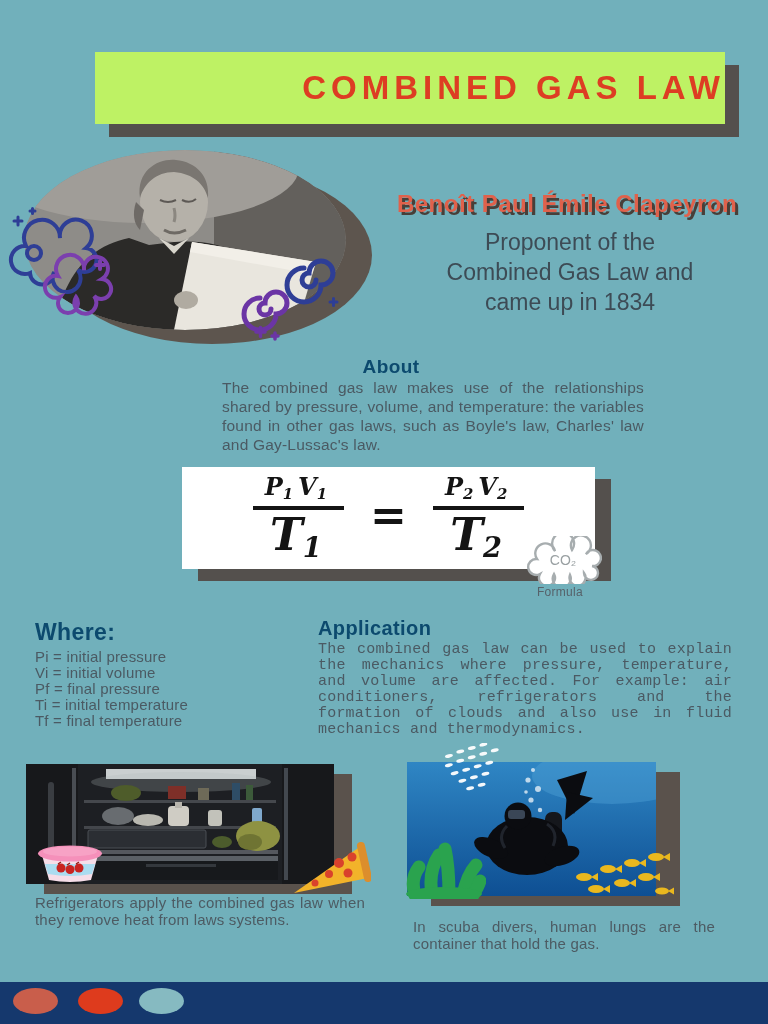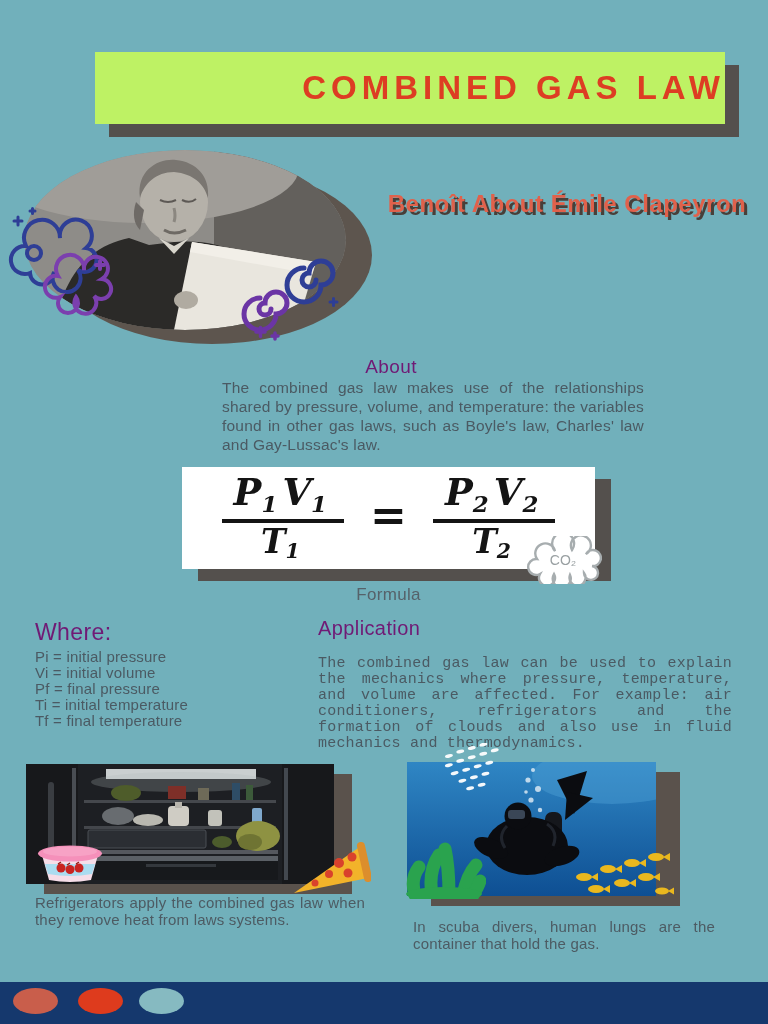--- a/index.html
+++ b/index.html
@@ -35,51 +35,51 @@
     font-size:24px;font-weight:800;color:#e0614b;letter-spacing:.5px;
     text-shadow:3px 3px 0 #483f39;
   }
   .subtitle{
     position:absolute;left:395px;top:227px;width:350px;text-align:center;
     font-size:23px;line-height:30px;color:#3d4b55;
   }
   .subtitle span{display:block;}
   
   .about-head,.section-head{
-    font-weight:400;color:#701a75;font-size:19px;letter-spacing:.4px;
+    font-weight:700;color:#0c4a6e;font-size:19px;letter-spacing:.4px;
   }
   .about-head{position:absolute;left:180px;top:356px;width:422px;text-align:center;}
   .about-body{
     position:absolute;left:180px;top:378px;width:422px;
     font-size:15.5px;line-height:19px;color:#4b5a63;text-align:justify;letter-spacing:.2px;margin-left:42px;
   }
   
   .formula-box{
     position:absolute;left:182px;top:467px;width:413px;height:102px;
     background:#ffffff;box-shadow:16px 12px 0 0 #54504d;
     display:flex;align-items:center;justify-content:center;gap:26px;
   }
   .frac{display:inline-flex;flex-direction:column;align-items:center;
     font-family:"DejaVu Serif",serif;font-style:italic;font-weight:bold;color:#141414;}
-  .frac .num{font-size:37px;line-height:1.05;padding:0 12px 3px 12px;border-bottom:4px solid #141414;}
-  .frac .den{font-size:33px;line-height:1.05;padding-top:2px;text-align:center;}
+  .frac .num{font-size:24px;line-height:1.05;padding:0 12px 3px 12px;border-bottom:4px solid #141414;}
+  .frac .den{font-size:44px;line-height:1.05;padding-top:2px;text-align:center;}
   .mv{font-style:italic;}
   .ms{font-size:0.62em;vertical-align:-0.28em;margin-right:5px;}
   .eq{font-family:"DejaVu Serif",serif;font-weight:bold;font-size:44px;color:#141414;margin-top:-6px;}
   .co2-cloud{position:absolute;left:524px;top:536px;width:78px;height:48px;}
   .formula-label{
-    position:absolute;left:182px;top:585px;width:413px;text-align:center;
-    font-size:17px;color:#56626a;letter-spacing:.3px;
+    position:absolute;left:170px;top:585px;width:413px;text-align:right;
+    font-size:12px;color:#56626a;letter-spacing:.3px;
   }
   
   .where{position:absolute;left:35px;top:619px;width:270px;}
   .where .section-head{font-size:23px;margin-bottom:3px;}
   .where-item{font-size:15px;line-height:16px;color:#4b5a63;letter-spacing:.2px;}
   .application{position:absolute;left:318px;top:617px;width:414px;}
-  .application .section-head{font-size:20px;margin-bottom:16px;}
+  .application .section-head{font-size:20px;margin-bottom:2px;}
   .application-body{
     font-size:15px;line-height:16px;color:#4b5a63;text-align:justify;letter-spacing:.2px;font-family:Liberation Mono, monospace;
   }
   
   .fridge-shadow{position:absolute;left:44px;top:774px;width:308px;height:120px;background:#5a524c;}
   .fridge{position:absolute;left:26px;top:764px;width:308px;height:120px;overflow:hidden;}
   .scuba-shadow{position:absolute;left:431px;top:772px;width:249px;height:134px;background:#5a524c;}
   .scuba{position:absolute;left:407px;top:762px;width:249px;height:134px;overflow:hidden;}
   .sticker{position:absolute;}
   .sticker-container{left:36px;top:844px;width:68px;height:40px;}
@@ -155,21 +155,26 @@
     <path d="M 22 48 a 16 16 0 1 0 16 16 a 11 11 0 1 0 -11 -11 a 6 6 0 1 0 6 6" fill="none" stroke="#6b35a5" stroke-width="5" stroke-linecap="round"></path>
     <path d="M 66 18 a 17 17 0 1 0 17 17 a 12 12 0 1 0 -12 -12 a 7 7 0 1 0 7 7" fill="none" stroke="#2e3e96" stroke-width="5" stroke-linecap="round"></path>
     <g stroke="#6b35a5" stroke-width="3.5" stroke-linecap="round">
       <path d="M18,82 l9,0 M22.5,77.5 l0,9 M34,86 l6,0 M37,83 l0,6"></path>
     </g>
     <g stroke="#2e3e96" stroke-width="3" stroke-linecap="round">
       <path d="M92,52 l7,0 M95.5,48.5 l0,7"></path>
     </g>
   </svg>
 
-  <div class="name">Benoît About Émile Clapeyron</div>
+  <div class="name">Benoît Paul Émile Clapeyron</div>
+  <div class="subtitle">
+    <span>Proponent of the</span>
+    <span>Combined Gas Law and</span>
+    <span>came up in 1834</span>
+  </div>
 
   <div class="about-head">About</div>
   <div class="about-body">The combined gas law makes use of the relationships shared by pressure, volume, and temperature: the variables found in other gas laws, such as Boyle's law, Charles' law and Gay-Lussac's law.</div>
 
   <div class="formula-box">
     <div class="frac">
       <div class="num"><span class="mv">P</span><span class="ms">1</span><span class="mv">V</span><span class="ms">1</span></div>
       <div class="den"><span class="mv">T</span><span class="ms">1</span></div>
     </div>
     <div class="eq">=</div>

